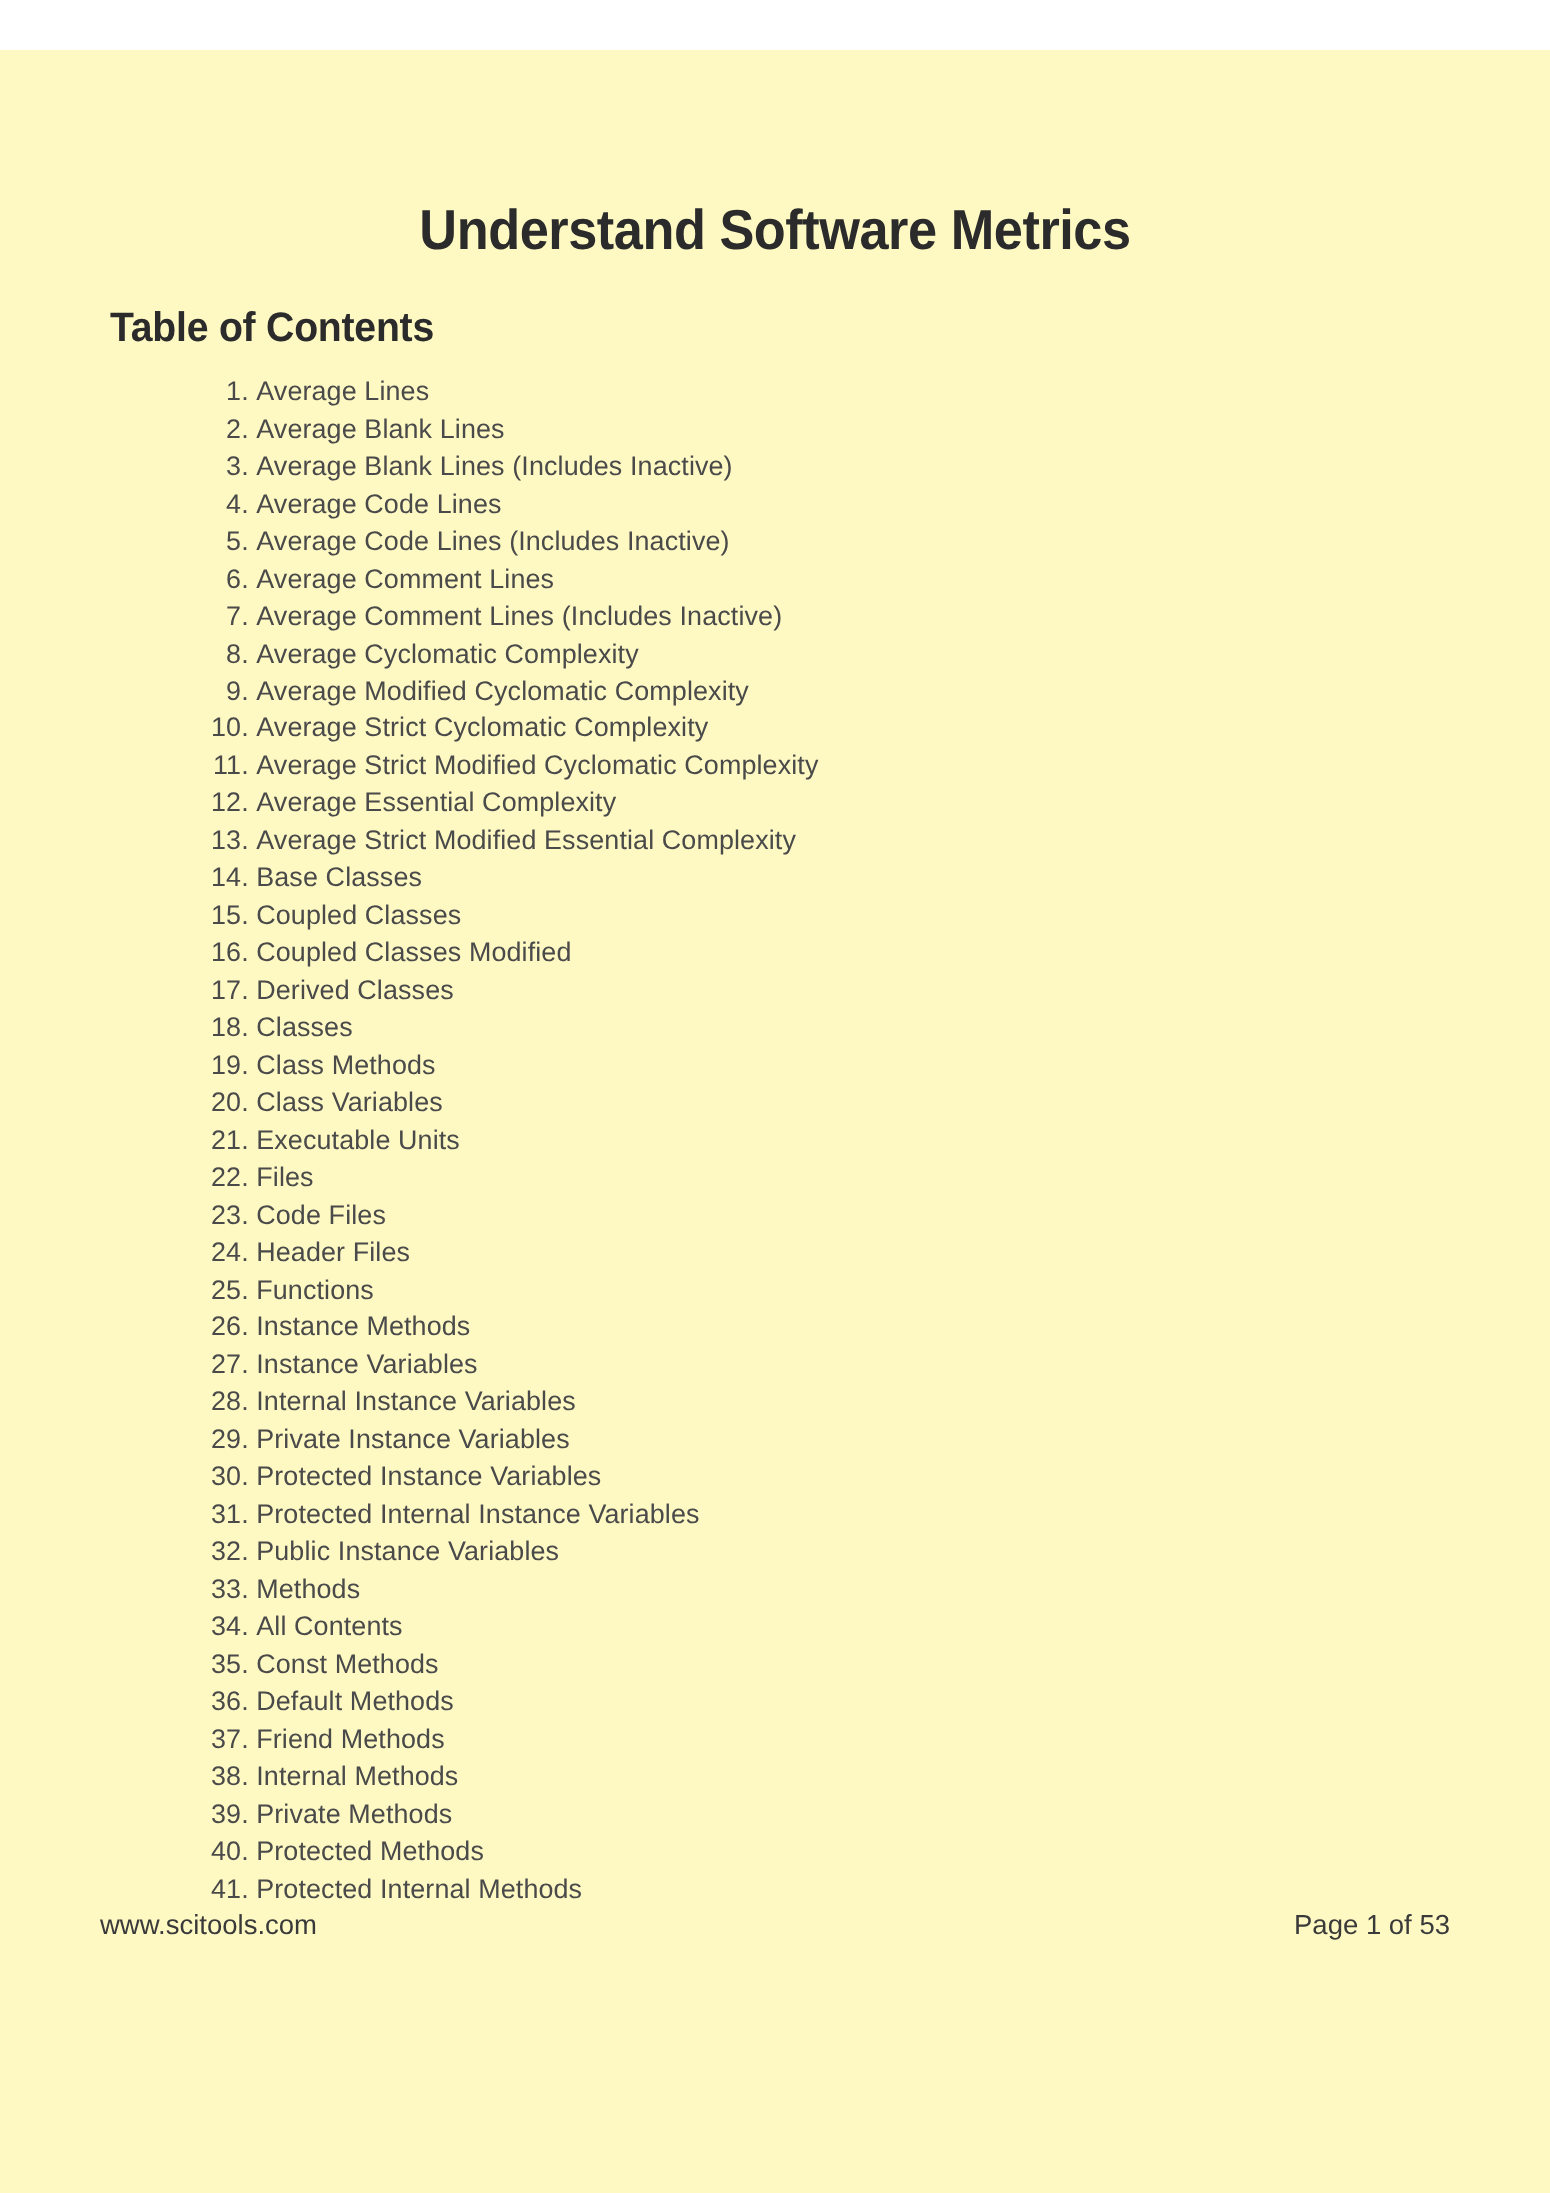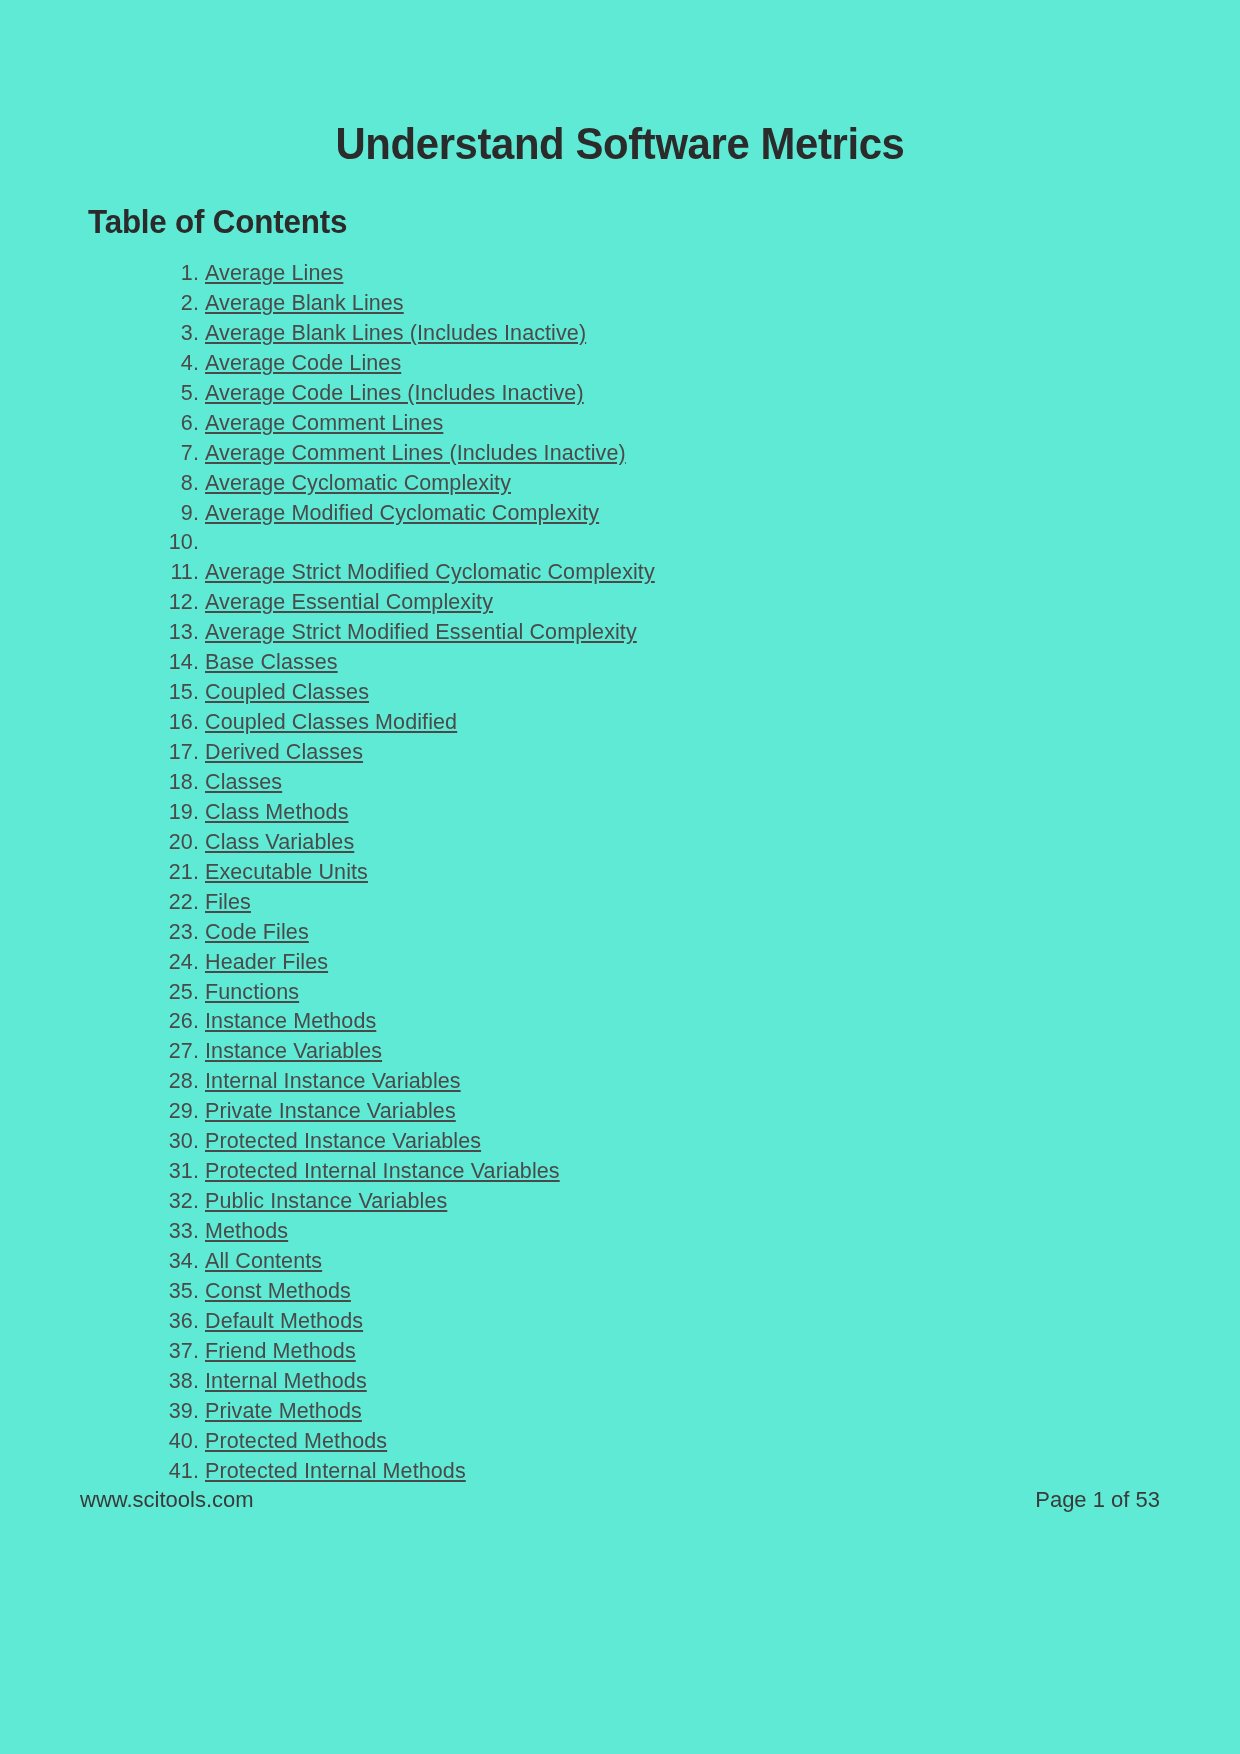--- a/index.html
+++ b/index.html
@@ -11,21 +11,22 @@
     width: 1240px;
     height: 1754px;
     position: relative;
     font-family: "Liberation Sans", sans-serif;
     color: #3a3a3a;
     overflow: hidden;
   }
   .page {
     position: absolute;
     inset: 0;
-    background: #5eead4;
+    background: #fef9c3;
+    margin-top: 40px;
   }
   .doc-title {
     position: absolute;
     top: 88px;
     left: 0;
     width: 1240px;
     text-align: center;
     font-size: 45px;
     font-weight: bold;
     letter-spacing: -0.4px;
@@ -65,21 +66,20 @@
   .toc-num {
     width: 163px;
     text-align: right;
     flex: 0 0 163px;
     padding-right: 4px;
     box-sizing: border-box;
   }
   .toc-label {
     flex: 0 0 auto;
     padding-left: 2px;
-    text-decoration: underline;
   }
   .footer {
     position: absolute;
     left: 80px;
     right: 80px;
     top: 1487px;
     display: flex;
     justify-content: space-between;
     align-items: flex-end;
     font-size: 22px;
@@ -128,20 +128,21 @@
       <li class="toc-item">
         <span class="toc-num">8.</span>
         <span class="toc-label">Average Cyclomatic Complexity</span>
       </li>
       <li class="toc-item">
         <span class="toc-num">9.</span>
         <span class="toc-label">Average Modified Cyclomatic Complexity</span>
       </li>
       <li class="toc-item">
         <span class="toc-num">10.</span>
+        <span class="toc-label">Average Strict Cyclomatic Complexity</span>
       </li>
       <li class="toc-item">
         <span class="toc-num">11.</span>
         <span class="toc-label">Average Strict Modified Cyclomatic Complexity</span>
       </li>
       <li class="toc-item">
         <span class="toc-num">12.</span>
         <span class="toc-label">Average Essential Complexity</span>
       </li>
       <li class="toc-item">

